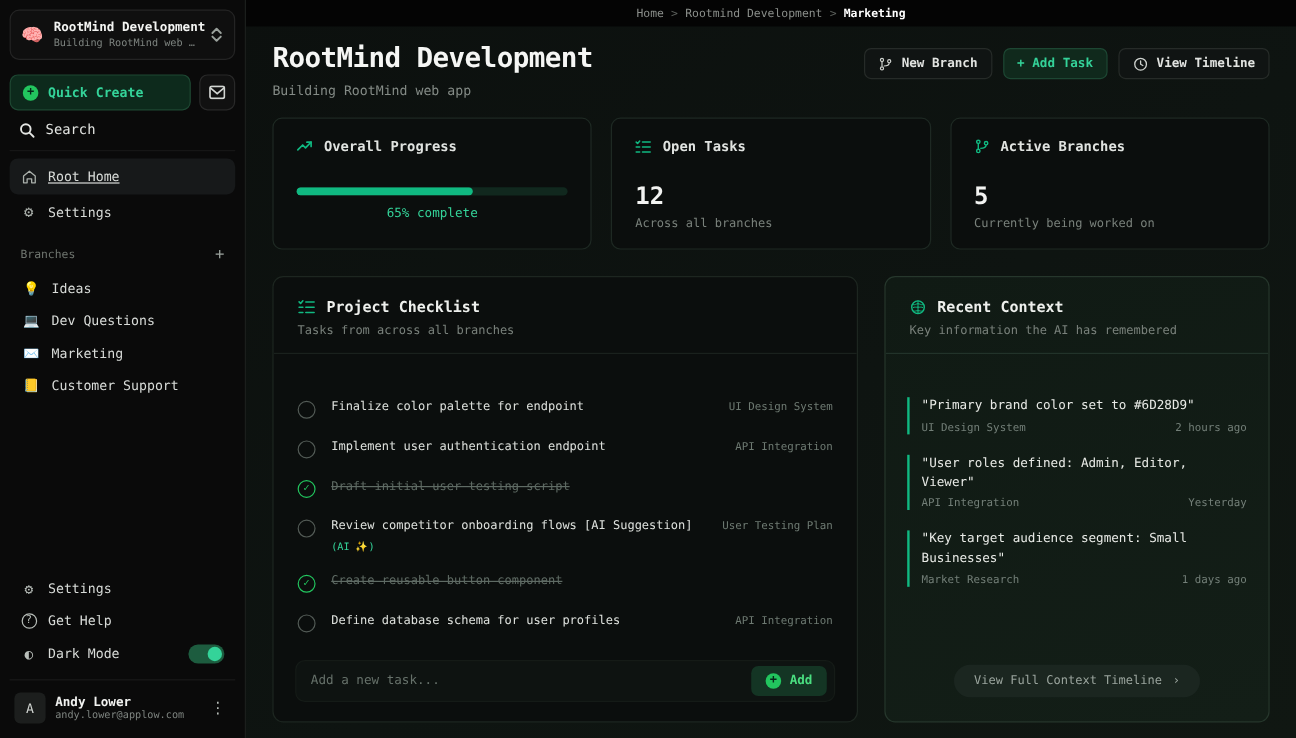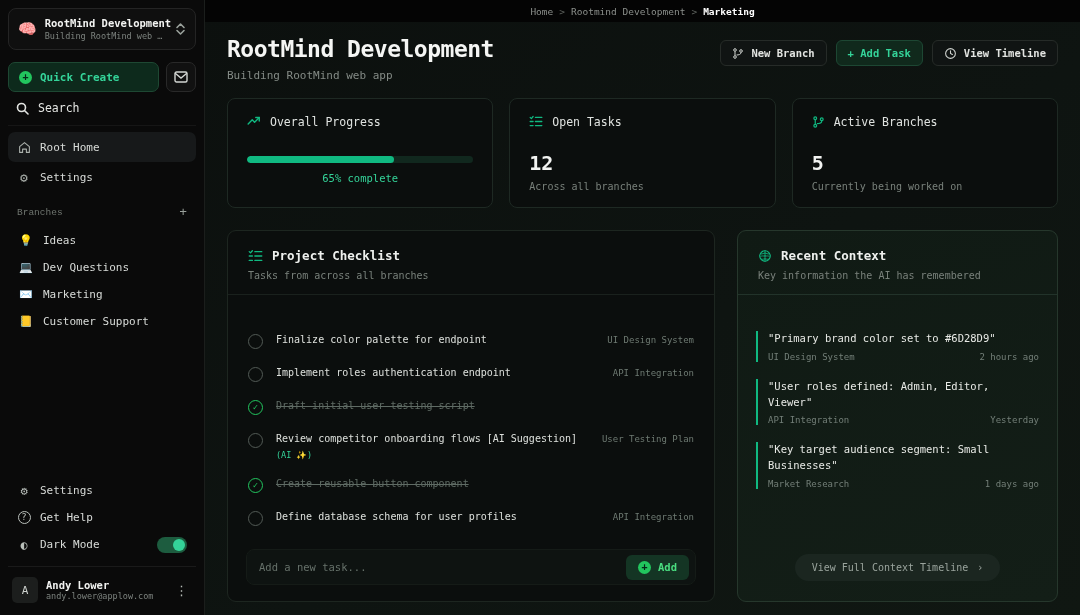--- a/index.html
+++ b/index.html
@@ -38,22 +38,22 @@
   }
   .search-row {
     display:flex; align-items:center; gap:9px; padding:9px 8px 10px; color:#e3e5e2;
     font-size:11.5px; cursor:pointer; border-bottom:1px solid #161616; margin-bottom:6px;
   }
   .nav-item {
     display:flex; align-items:center; gap:9px; height:30px; padding:0 9px; border-radius:7px;
     font-size:11px; color:#d8dbd8; cursor:pointer;
   }
   .nav-item .nicon { color:#aab0ab; display:flex; width:14px; justify-content:center; font-size:13px; }
-  .nav-item.active { background:#17191a; }
-  .section-row { display:flex; align-items:center; justify-content:space-between; padding:14px 9px 8px;font-family:Liberation Mono, monospace; }
+  .nav-item.active { background:#17191a;text-decoration:underline; }
+  .section-row { display:flex; align-items:center; justify-content:space-between; padding:14px 9px 8px; }
   .section-label { font-size:9.5px; color:#6f756f; }
   .section-plus { color:#9aa19c; font-size:13px; cursor:pointer; line-height:1; }
   .branch-item {
     display:flex; align-items:center; gap:10px; height:27px; padding:0 11px; font-size:11px;
     color:#d8dbd8; cursor:pointer; border-radius:6px;
   }
   .branch-emoji { font-size:11px; width:14px; text-align:center; }
   .side-spacer { flex:1; }
   .foot-item {
     display:flex; align-items:center; gap:9px; height:27px; padding:0 9px; font-size:11px;
@@ -92,21 +92,21 @@
     background:#101413; border:1px solid #262b28; color:#e2e4e1; font-size:10.5px; font-weight:bold;
     cursor:pointer; font-family:inherit; white-space:nowrap;
   }
   .h-btn .bicon { display:flex; color:#cfd3cf; }
   .h-btn.green { background:#10291c; border-color:#1d4733; color:#34d399; }
   
   .stats { display:grid; grid-template-columns:1fr 1fr 1fr; gap:16px; margin-top:16px; }
   .card {
     background:#0b0e0d; border:1px solid #1e2923; border-radius:8px; height:110px; padding:16px 19px;
   }
-  .card-title { display:flex; align-items:flex-start; gap:9px; font-size:11.5px; font-weight:normal; color:#e0e3e0; }
+  .card-title { display:flex; align-items:center; gap:9px; font-size:11.5px; font-weight:bold; color:#e0e3e0; }
   .card-title .cicon { color:#10b981; display:flex; }
   .pbar-track { margin-top:27px; height:7px; border-radius:4px; background:#11281e; overflow:hidden; }
   .pbar-fill { height:100%; border-radius:4px; background:#10b981; }
   .pbar-label { text-align:center; font-size:10.5px; color:#34d399; margin-top:9px; }
   .big-num { font-size:20px; font-weight:bold; color:#f2f3f1; margin-top:22px; }
   .card-sub { font-size:10px; color:#79817b; margin-top:6px; }
   
   .panels { display:grid; grid-template-columns:488px 1fr; gap:22px; margin-top:22px; height:372px; }
   .panel { border-radius:9px; display:flex; flex-direction:column; overflow:hidden; }
   .panel.checklist { background:#0b0e0d; border:1px solid #1d2620; }
@@ -385,21 +385,21 @@
             <div class="task-main">
               <span class="task-text">Finalize color palette for endpoint</span>
 
             </div>
             <span class="task-badge">UI Design System</span>
           </div>
 
           <div class="task-row">
             <span class="checkbox"></span>
             <div class="task-main">
-              <span class="task-text">Implement roles authentication endpoint</span>
+              <span class="task-text">Implement user authentication endpoint</span>
 
             </div>
             <span class="task-badge">API Integration</span>
           </div>
 
           <div class="task-row done">
             <span class="checkbox">
                 <span class="check">✓</span>
               </span>
             <div class="task-main">

